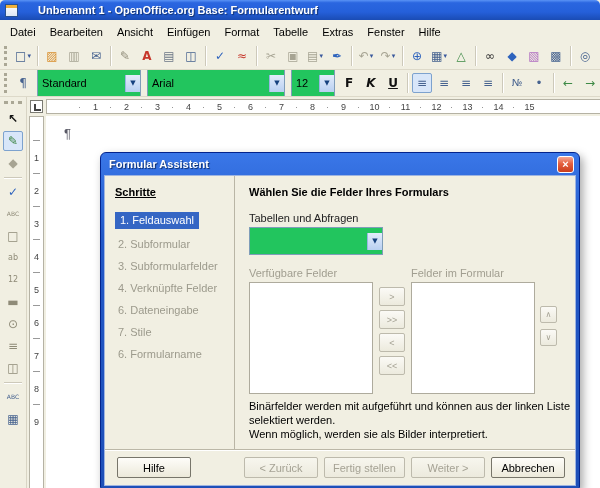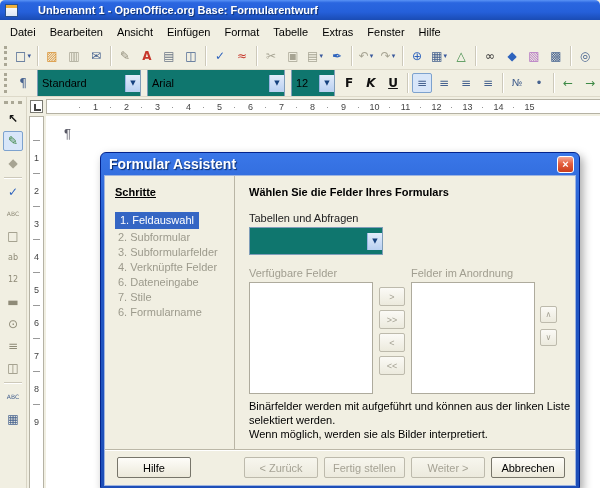--- a/index.html
+++ b/index.html
@@ -24,21 +24,21 @@
   .ticon { min-width:20px; height:20px; display:inline-flex; align-items:center; justify-content:center;
     margin:0 1px; border:1px solid transparent; border-radius:2px; flex:0 0 auto; padding:0 1px; }
   .ticon .glyph { font-family:"DejaVu Sans",sans-serif; font-size:12px; line-height:1; }
   .ticon.active { border-color:#7da2ce; background:#d8e6f9; }
   .ddarrow { font-size:7px; color:#39589c; margin-left:1px; font-family:"DejaVu Sans",sans-serif; }
   .tsep { width:1px; height:20px; background:#cdc9ba; box-shadow:1px 0 0 #ffffff; margin:0 3px; flex:0 0 auto; }
   .thandle { width:4px; height:20px; border-left:3px dotted #aaa795; margin:0 4px 0 1px; flex:0 0 auto; }
   .tsep-h { height:1px; width:18px; background:#cdc9ba; box-shadow:0 1px 0 #ffffff; margin:2px 0; }
   .thandle-h { height:4px; width:18px; border-top:3px dotted #aaa795; margin:1px 0 2px 0; }
 
-  .combo { display:inline-flex; align-items:center; height:28px; background:#0f766e; border:1px solid #7f9db9;
+  .combo { display:inline-flex; align-items:center; height:28px; background:#22c55e; border:1px solid #7f9db9;
     margin:0 3px; flex:0 0 auto; }
   .combo-value { flex:1; padding:0 4px; overflow:hidden; white-space:nowrap; }
   .combo-arrow { width:15px; height:17px; display:flex; align-items:center; justify-content:center;
     background:linear-gradient(#e2ecfb,#b9d0f1); border-left:1px solid #9ab5e4; color:#16417e; font-size:7px;
     font-family:"DejaVu Sans",sans-serif; }
 
   .workspace { flex:1; display:flex; min-height:0; }
   .side-toolbar { width:27px; flex:0 0 27px; background:#f1efe2; border-right:1px solid #d8d4c4;
     display:flex; flex-direction:column; align-items:center; padding-top:3px; gap:2px; overflow:hidden; }
   .main-col { flex:1; display:flex; flex-direction:column; min-width:0; }
@@ -63,29 +63,29 @@
 
   .document { flex:1; background:#fff; position:relative; }
   .pilcrow { position:absolute; left:18px; top:10px; color:#5a5a66; font-size:13px; }
 
   
   .dialog { position:absolute; left:100px; top:152px; width:480px; z-index:10;
     background:linear-gradient(180deg,#3a77e8,#2258c8 25%,#1e4fb8);
     border:1px solid #03238c; border-radius:6px 6px 3px 3px; padding:0 3px 3px 3px;
     box-shadow:3px 4px 10px rgba(0,0,0,.35); }
   .dlg-title { height:22px; display:flex; align-items:center; padding:0 2px 0 5px; }
-  .dlg-title-text { flex:1; color:#fff; font-weight:bold; font-size:14px; text-shadow:1px 1px 1px #0a2a66; }
+  .dlg-title-text { flex:1; color:#fff; font-weight:bold; font-size:11px; text-shadow:1px 1px 1px #0a2a66; }
   .dlg-close { width:17px; height:17px; border:1px solid #fff; border-radius:3px; color:#fff; font-weight:bold;
     font-size:11px; display:flex; align-items:center; justify-content:center;
     background:linear-gradient(#f5a793,#e45f3f 45%,#c93d1d); }
   .dlg-inner { background:#f1efe2; border:1px solid #9eb4e0; }
   .dlg-main { display:flex; }
   .steps-panel { width:130px; flex:0 0 130px; padding:10px 8px 8px 10px; border-right:1px solid #b9b5a5; }
   .steps-heading { font-weight:bold; text-decoration:underline; margin-bottom:14px; }
-  .step { color:#9c9a8c; margin-bottom:2px; padding-left:14px; text-indent:-11px; line-height:13px; }
+  .step { color:#9c9a8c; margin-bottom:9px; padding-left:14px; text-indent:-11px; line-height:13px; }
   .step.active { background:#3566c4; color:#fff; width:max-content; max-width:108px; padding:2px 5px 2px 5px;
     text-indent:0; margin-left:0; }
   .content-panel { flex:1; padding:10px 4px 8px 14px; min-width:0; }
   .content-heading { font-weight:bold; margin-bottom:14px; }
   .tables-label { color:#222; margin-bottom:3px; }
   .dlg-combo { width:134px; margin:0; }
   .lists-row { display:flex; margin-top:12px; }
   .list-col { display:flex; flex-direction:column; }
   .list-label { color:#a19e90; margin-bottom:3px; }
   .listbox { width:124px; height:112px; background:#fff; border:1px solid #aeab9d; }
@@ -391,21 +391,21 @@
             <div class="list-label">Verfügbare Felder</div>
             <div class="listbox"></div>
           </div>
           <div class="move-col">
             <button class="xbtn move-btn">&gt;</button>
             <button class="xbtn move-btn">&gt;&gt;</button>
             <button class="xbtn move-btn">&lt;</button>
             <button class="xbtn move-btn">&lt;&lt;</button>
           </div>
           <div class="list-col">
-            <div class="list-label">Felder im Anordnung</div>
+            <div class="list-label">Felder im Formular</div>
             <div class="listbox"></div>
           </div>
           <div class="order-col">
             <button class="xbtn order-btn">∧</button>
             <button class="xbtn order-btn">∨</button>
           </div>
         </div>
         <div class="note">
           <div>Binärfelder werden mit aufgeführt und können aus der linken Liste selektiert werden.</div>
           <div>Wenn möglich, werden sie als Bilder interpretiert.</div>

